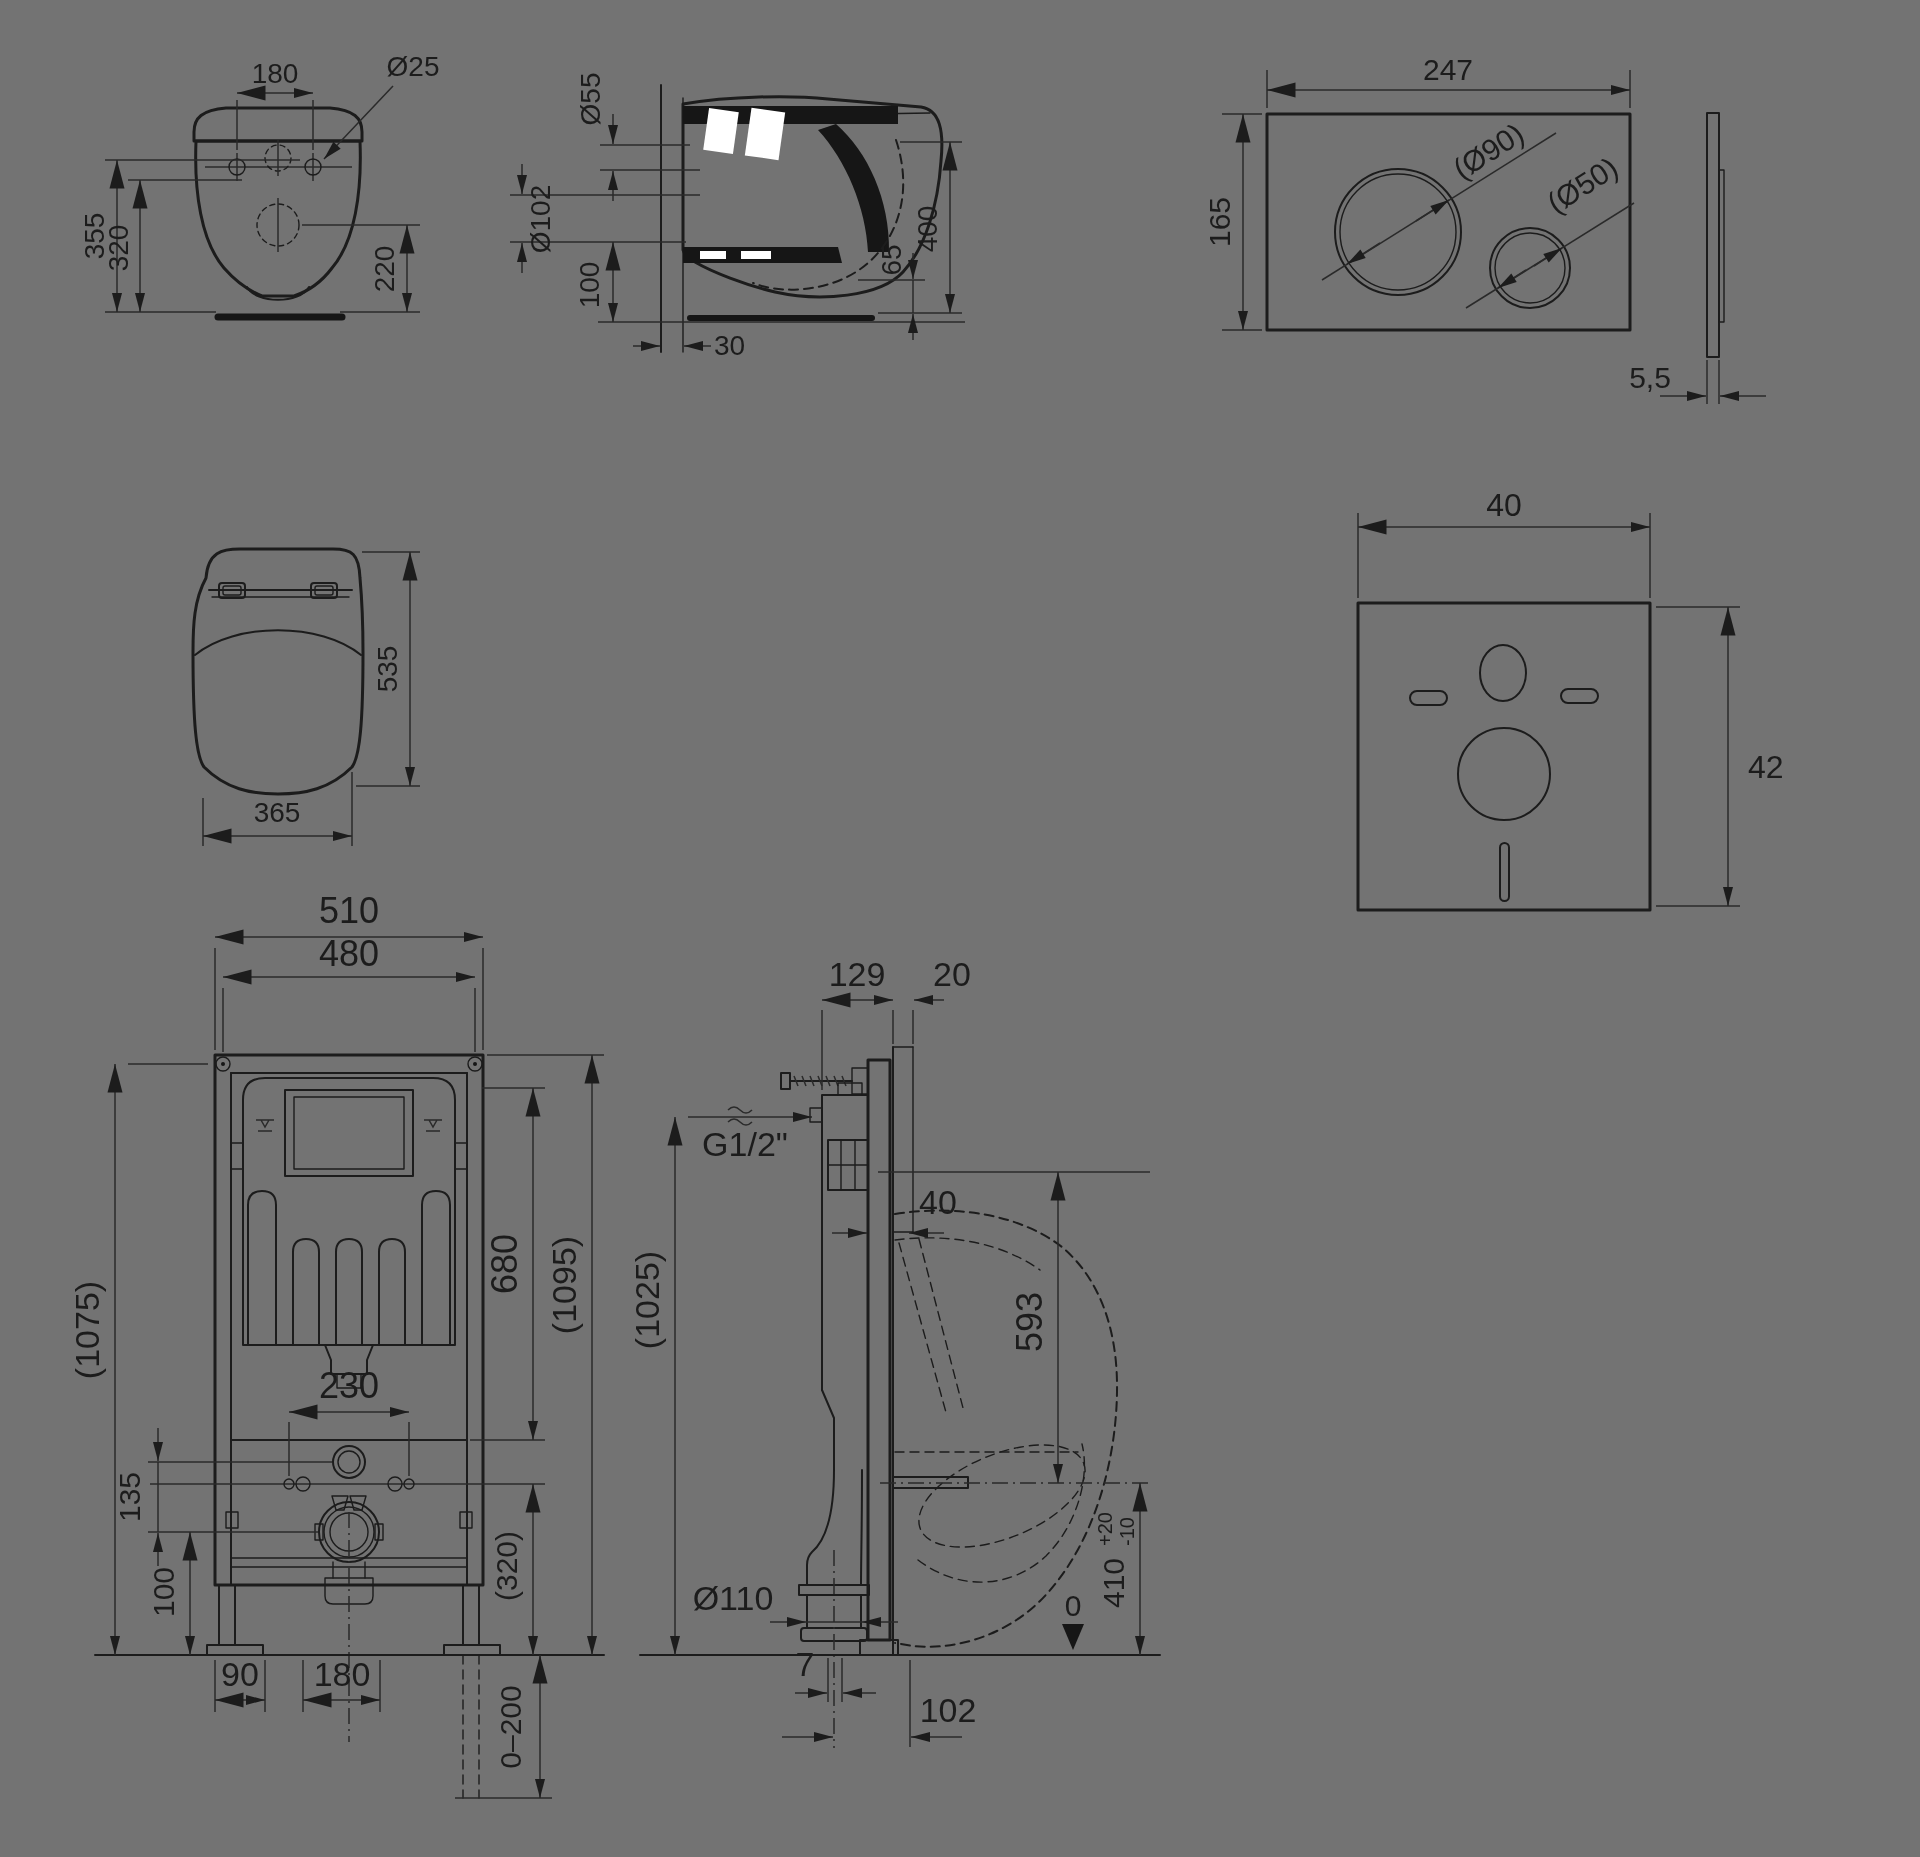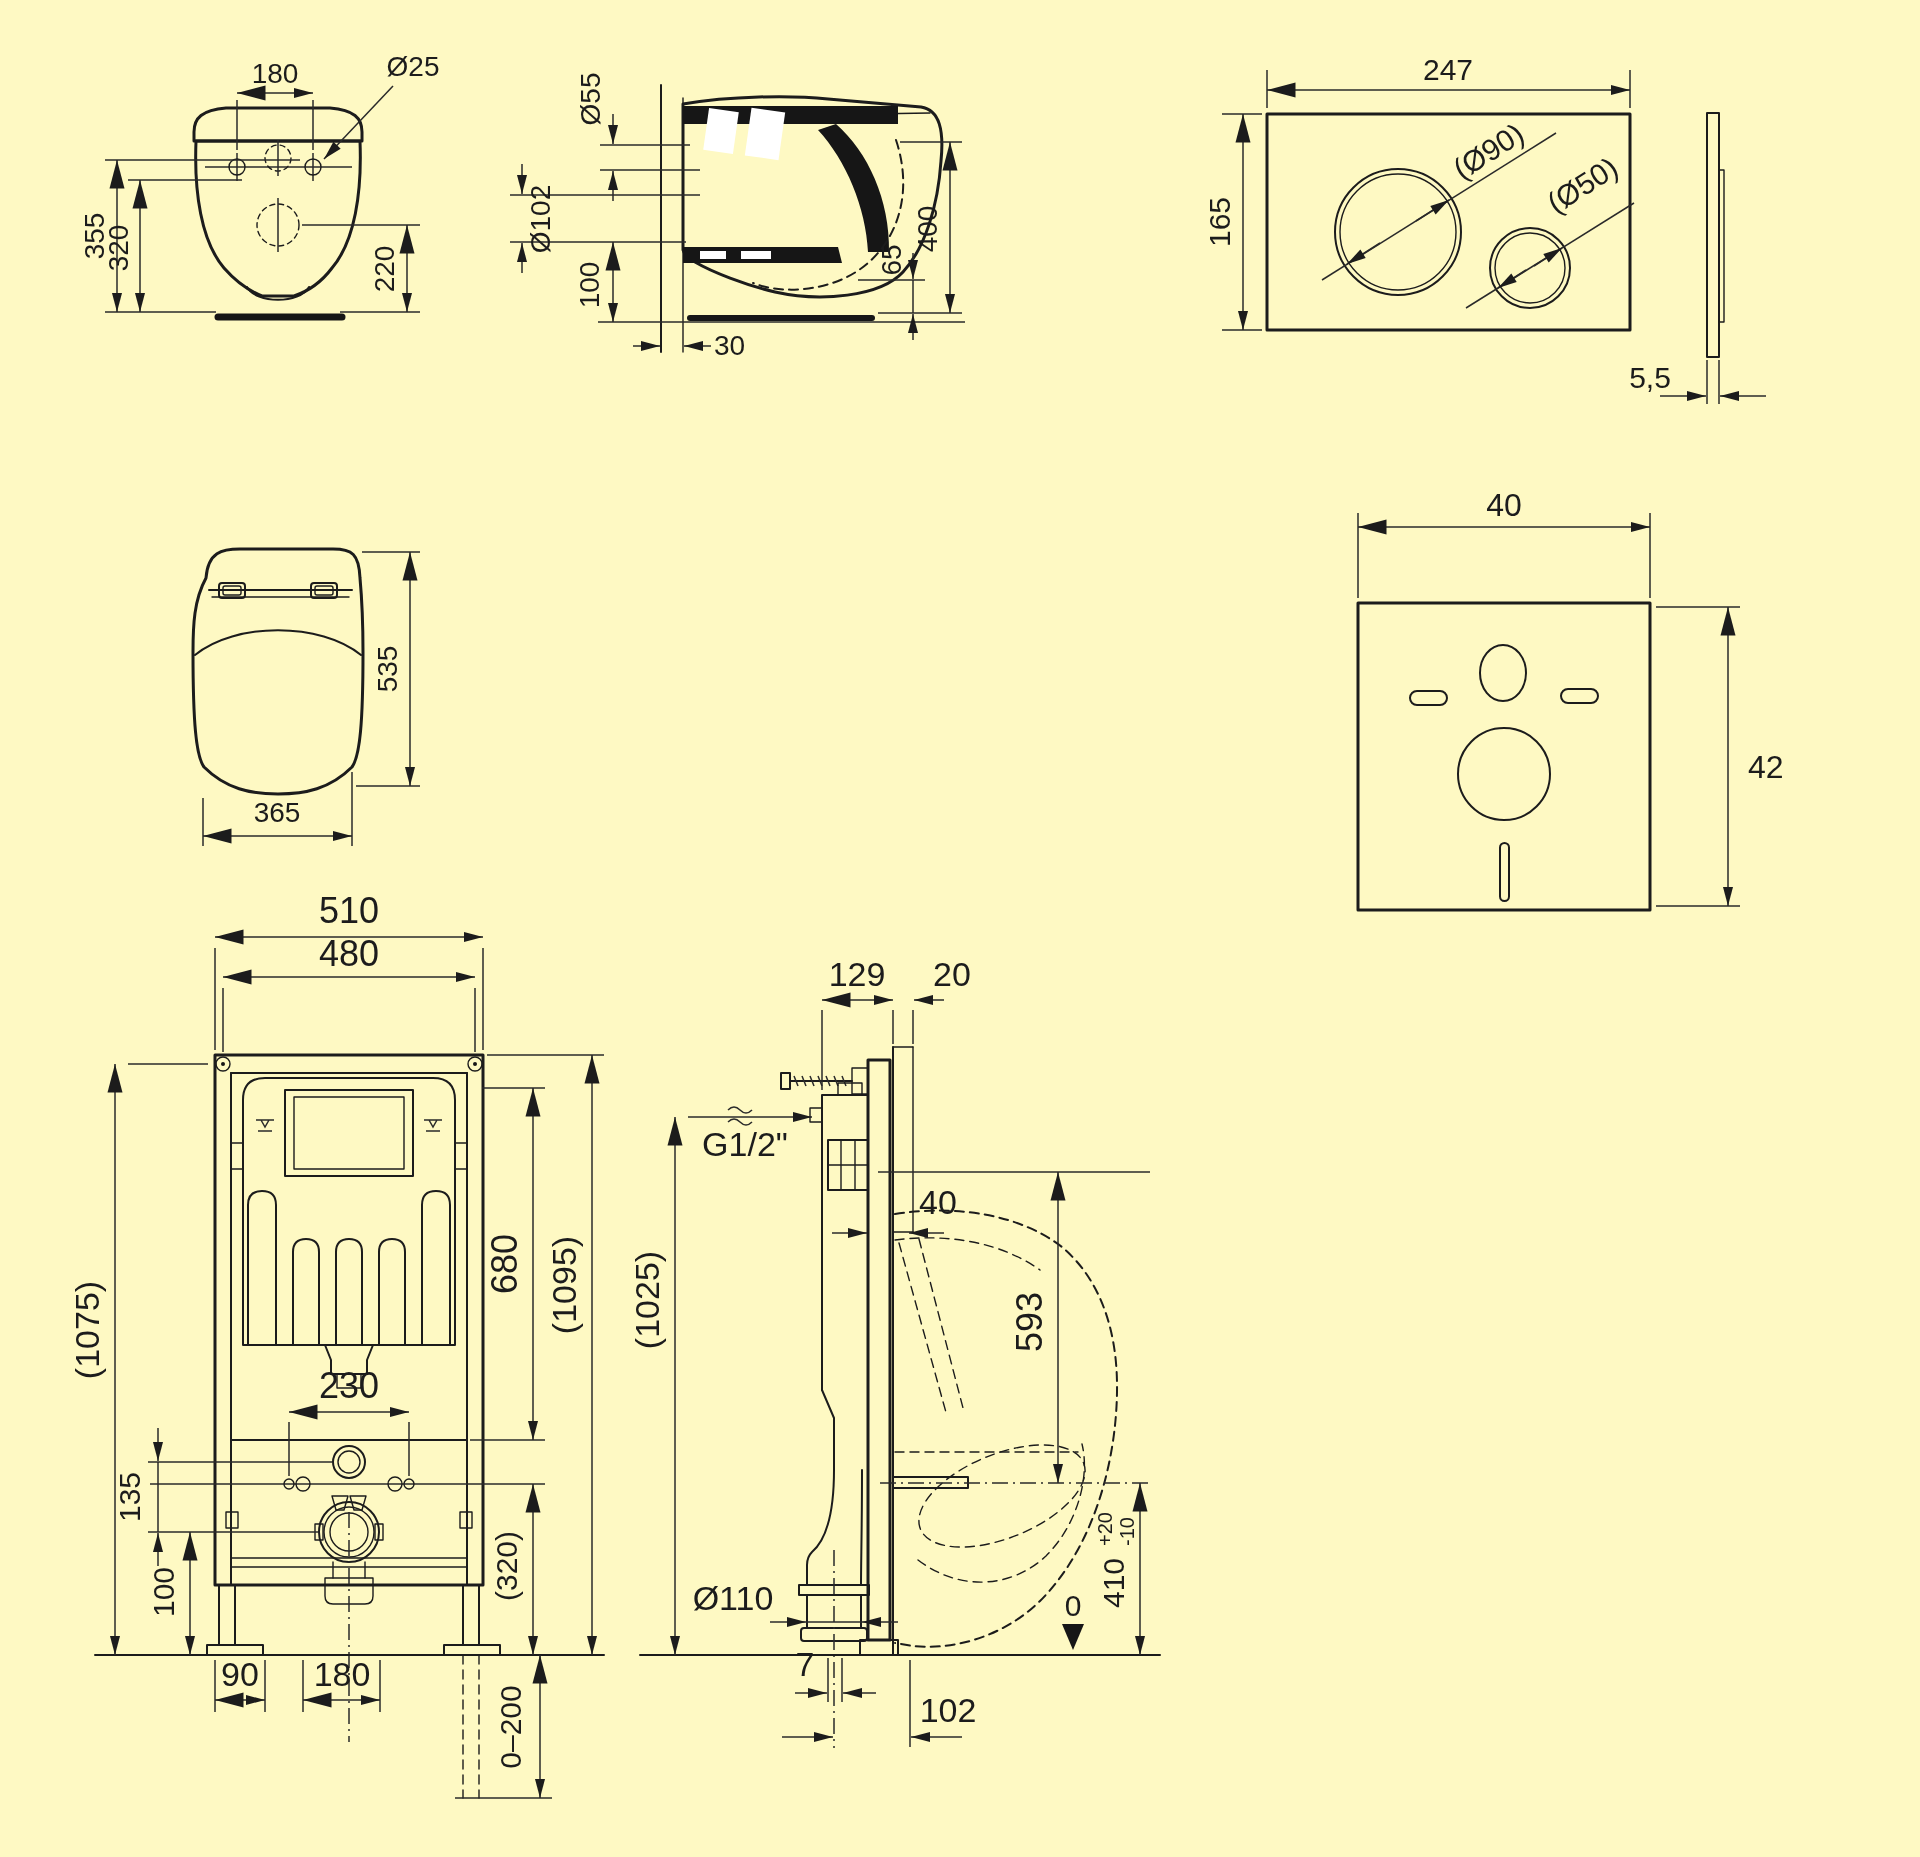--- a/index.html
+++ b/index.html
@@ -1,16 +1,16 @@
 <!DOCTYPE html>
 <html><head>
 <meta charset="utf-8">
 <style>
   html,body{margin:0;padding:0;background:#fff;}
-  #stage{position:relative;width:1920px;height:1857px;background:#fef9c3;overflow:hidden;}
+  #stage{position:relative;width:1920px;height:1857px;background:#737373;overflow:hidden;}
   svg text{font-family:"Liberation Sans",sans-serif;fill:#1c1c1c;}
   .ln{stroke:#1c1c1c;fill:none;stroke-width:2;stroke-linecap:round;stroke-linejoin:round;}
   .lnT{stroke-width:3;}
   .thin{stroke-width:1.4;}
   .dim{stroke:#2a2a2a;fill:none;stroke-width:1.5;}
   .dsh{stroke-dasharray:9,6;}
   .dsh2{stroke-dasharray:5,4;}
   .dshdot{stroke-dasharray:16,5,2,5;}
   .blk{fill:#161616;stroke:none;}
   .t20{font-size:20px;}.t28{font-size:28px;}.t30{font-size:30px;}.t32{font-size:32px;}.t34{font-size:34px;}.t36{font-size:36px;}

